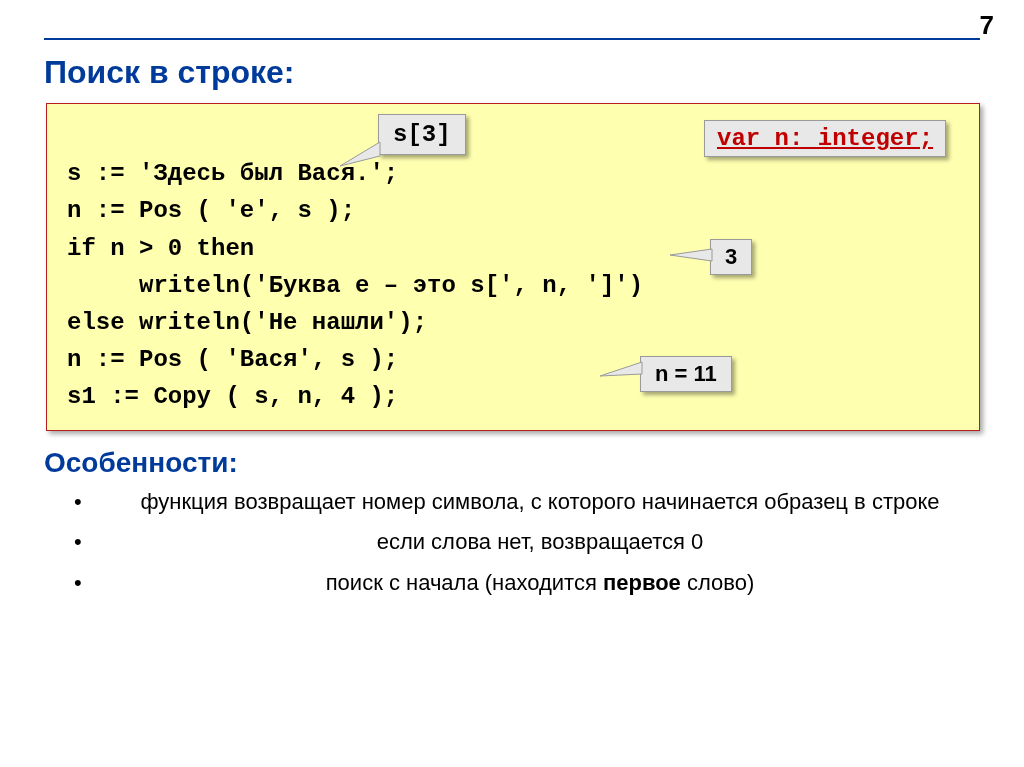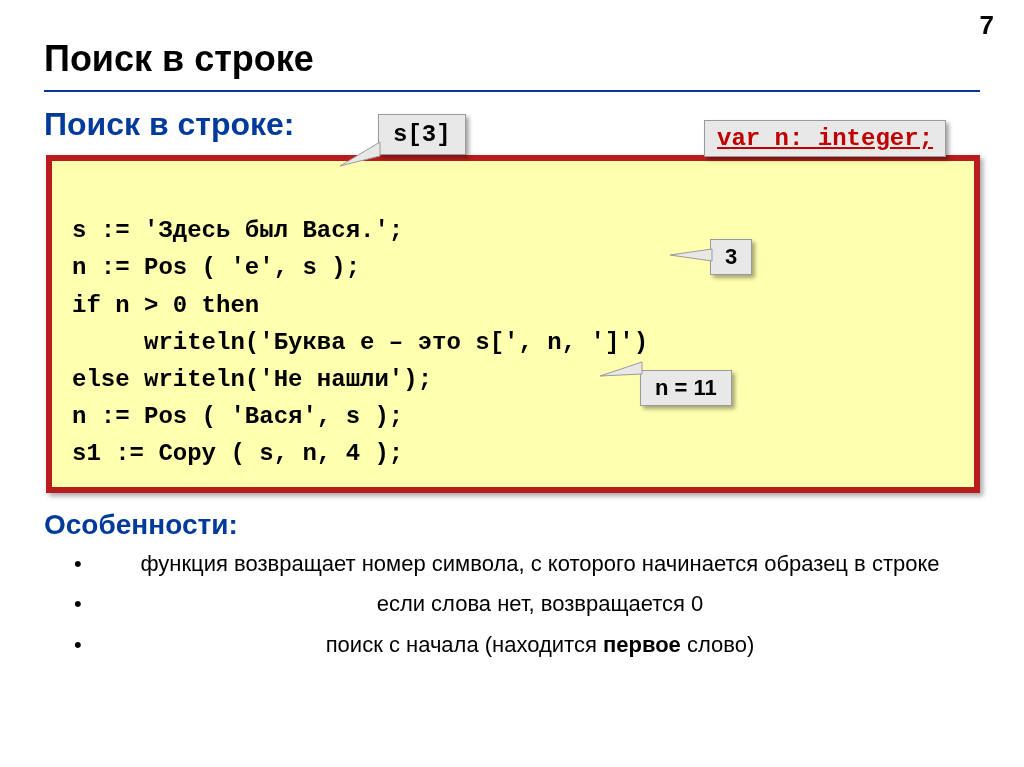--- a/index.html
+++ b/index.html
@@ -20,21 +20,21 @@
     font-size: 24px;
     padding: 6px 14px;
     box-shadow: 3px 3px 4px rgba(0,0,0,0.35);
     text-align: right;
   }
   .badge-sm { font-size: 22px; padding: 4px 14px; font-family: Arial, sans-serif; }
   .red { color: #c00000; }
 
   .codebox {
     background: #ffffb0;
-    border: 6px solid #b91c1c;
+    border: 1px solid #b91c1c;
     box-shadow: 3px 3px 5px rgba(0,0,0,0.35);
     font-family: "Courier New", monospace;
     font-weight: bold;
     font-size: 24px;
     padding: 14px 20px;
     line-height: 1.55;
     white-space: pre;
     margin-left: 2px;
     margin-bottom: 10px;
   }
@@ -43,21 +43,20 @@
   .bullets li { margin-bottom: 10px; list-style: none; position: relative; }
   .bullets li::before { content: "•"; position: absolute; left: -26px; top: 0; }
   .bold { font-weight: bold; }
 </style>
 </head>
 <body>
 
 <div class="slide">
 
   <div class="pagenum">7</div>
-  <div class="title">Поиск в строке</div>
   <div class="hr"></div>
 
   <div class="subtitle">Поиск в строке:</div>
 
   <div class="badge" style="left:378px; top:114px;">s[3]</div>
   <svg style="position:absolute; left:338px; top:140px; width:44px; height:28px;">
     <polygon points="42,2 42,16 2,26" fill="#e8e8e8" stroke="#9a9a9a" stroke-width="1"></polygon>
   </svg>
 
   <div class="badge red" style="left:704px; top:120px; padding:4px 12px;text-decoration:underline;">var n: integer;</div>
@@ -69,21 +68,21 @@
 <span>     writeln('Буква е – это s[', n, ']')</span>
 <span>else writeln('Не нашли');</span>
 <span>n := Pos ( 'Вася', s );</span>
 <span>s1 := Copy ( s, n, 4 );</span></div>
 
   <div class="badge badge-sm" style="left:710px; top:239px;">3</div>
   <svg style="position:absolute; left:668px; top:247px; width:46px; height:20px;">
     <polygon points="44,2 44,14 2,8" fill="#e8e8e8" stroke="#9a9a9a" stroke-width="1"></polygon>
   </svg>
 
-  <div class="badge badge-sm" style="left:640px; top:370px;">n = 11</div>
+  <div class="badge badge-sm" style="left:640px; top:356px;">n = 11</div>
   <svg style="position:absolute; left:598px; top:358px; width:46px; height:20px;">
     <polygon points="44,4 44,16 2,18" fill="#e8e8e8" stroke="#9a9a9a" stroke-width="1"></polygon>
   </svg>
 
   <div class="subtitle2">Особенности:</div>
 
   <ul class="bullets">
     <li>функция возвращает номер символа, с которого начинается образец в строке</li>
     <li>если слова нет, возвращается 0</li>
     <li><span>поиск с начала (находится </span><span class="bold">первое</span><span> слово)</span></li>

